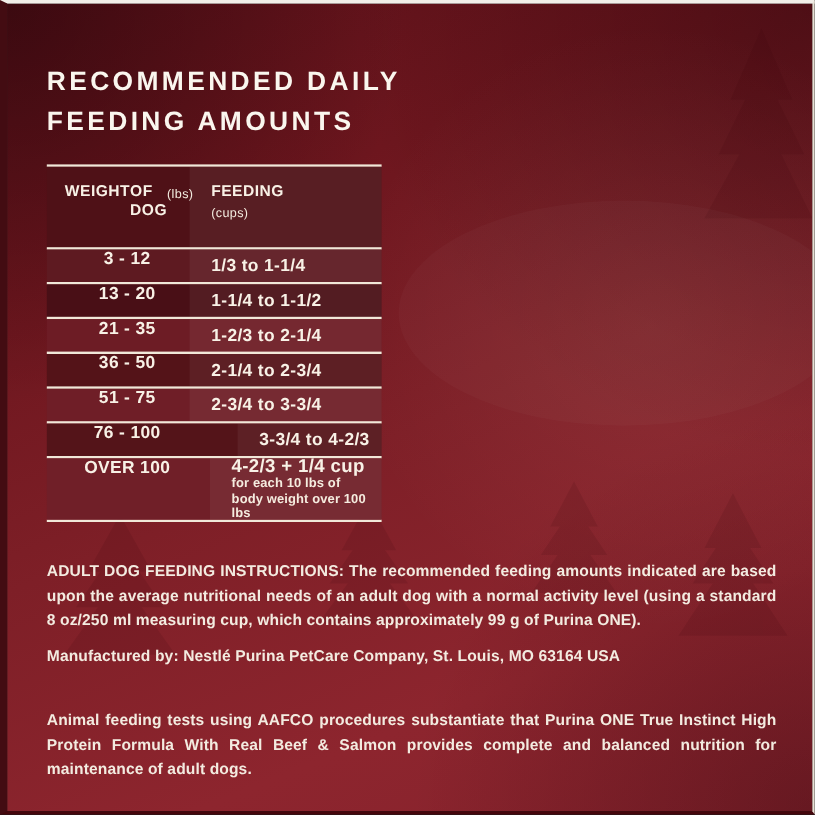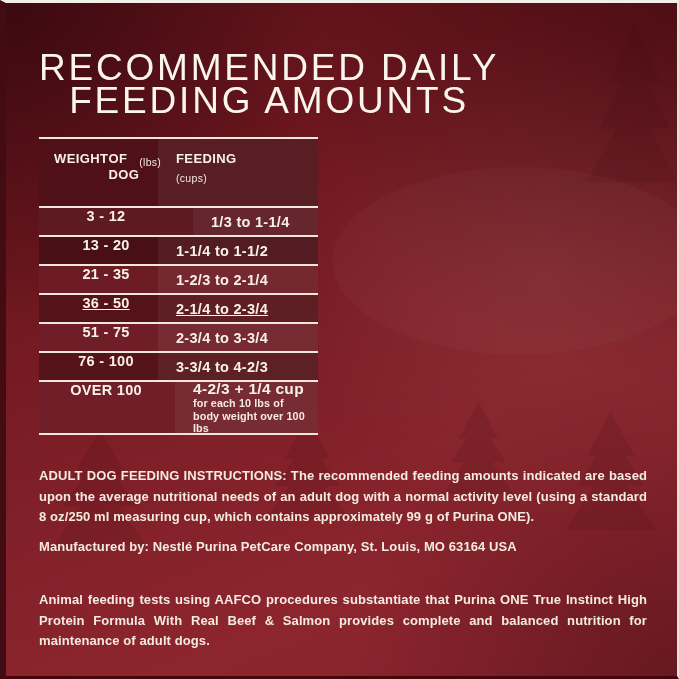--- a/index.html
+++ b/index.html
@@ -18,22 +18,22 @@
     border-top:3px solid #f2efe9;
     border-right:2px solid #e9e2d6;
     border-left:6px solid #430c12;
     border-bottom:3px solid #45060c;
   }
   .bg-art{position:absolute;left:0;top:0;width:100%;height:100%;pointer-events:none;}
 
   
   .title{
     position:absolute;left:33px;top:48px;
-    color:#faf6ee;font-weight:normal;font-size:37px;line-height:33px;
-    letter-spacing:2.8px;white-space:nowrap;text-align:center;
+    color:#faf6ee;font-weight:bold;font-size:22px;line-height:33px;
+    letter-spacing:2.8px;white-space:nowrap;
   }
 
   
   .ftable{
     position:absolute;left:33px;top:134px;width:279px;
     box-sizing:border-box;
     border-top:2px solid #f1e8d9;
     border-bottom:2px solid #f1e8d9;
     color:#f8f1e6;
   }
@@ -41,22 +41,22 @@
   .thead{height:69px;border-bottom:2px solid #f1e8d9;background:#4f1117;}
   .trow{height:29px;border-bottom:2px solid #f1e8d9;}
   .trow.last{height:51px;border-bottom:none;}
   .c1{width:119px;box-sizing:border-box;padding-left:15px;display:flex;flex-direction:row;justify-content:center;}
   .c2{flex:1;box-sizing:border-box;padding-left:18px;display:flex;flex-direction:column;justify-content:center;background:rgba(255,255,255,0.055);}
   .thead .c1{padding-top:12px;justify-content:flex-start;}
   .thead .c2{padding-top:12px;justify-content:flex-start;}
   .hl{font-size:13px;font-weight:bold;line-height:15.5px;letter-spacing:0.4px;}
   .hu{font-size:10.5px;font-weight:normal;margin-top:5px;letter-spacing:0.3px;color:#f3ebdf;}
   .cellTxt{font-size:14.5px;font-weight:bold;letter-spacing:0.3px;}
-  .r0{background:#5e1a21;gap:35px;} .r1{background:#490f16;} .r2{background:#6d1c25;}
-  .r3{background:#541318;text-decoration:underline;} .r4{background:#6f1e27;} .r5{background:#541419;}
+  .r0{background:#5e1a21;} .r1{background:#490f16;} .r2{background:#6d1c25;}
+  .r3{background:#541318;} .r4{background:#6f1e27;} .r5{background:#541419;gap:40px;}
   .r6{background:#701f28;gap:17px;}
   .amount-main{font-size:15.5px;font-weight:bold;letter-spacing:0.3px;line-height:17px;}
   .amount-note{font-size:10.8px;font-weight:bold;line-height:12.5px;letter-spacing:0.1px;color:#f5ecdf;}
 
   
   .para{
     position:absolute;left:33px;width:608px;
     color:#f3ebe0;font-size:13px;line-height:20.5px;letter-spacing:0.1px;font-weight:bold;
   }
   .jline{text-align:justify;text-align-last:justify;}

